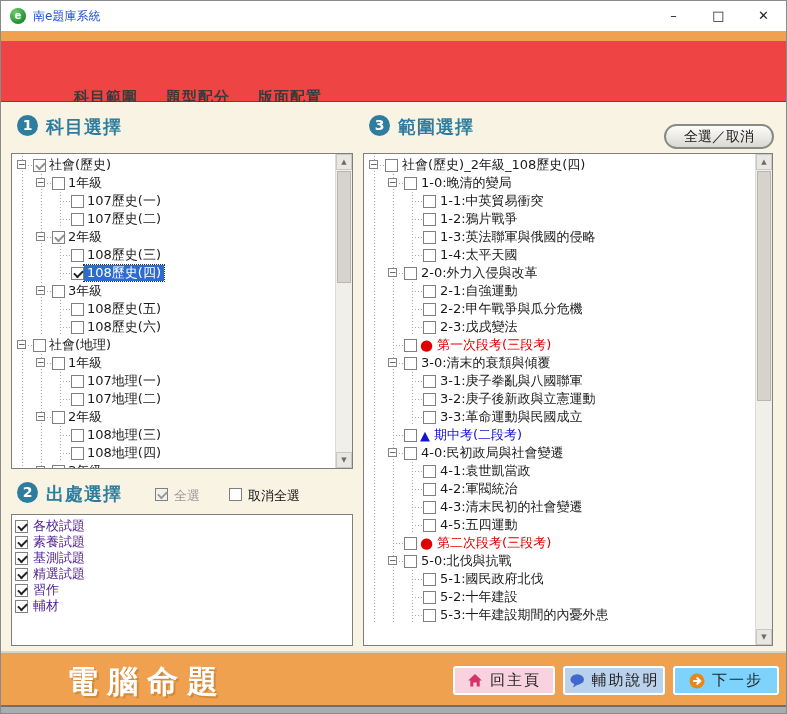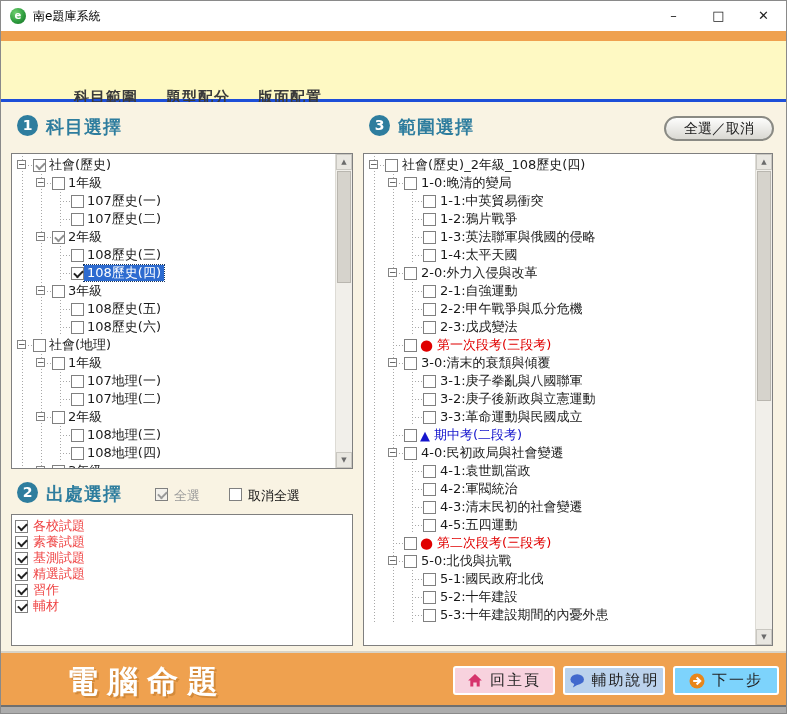--- a/index.html
+++ b/index.html
@@ -5,27 +5,27 @@
   html,body{margin:0;padding:0;background:#d7d7d7;}
   *{box-sizing:border-box;}
   .window{position:relative;width:787px;height:714px;background:#ACACAC;
     font-family:"DejaVu Sans",sans-serif;border:1px solid #8a8a8a;overflow:hidden;}
 
   
   .titlebar{position:absolute;left:0;top:0;width:100%;height:30px;background:#ffffff;}
   .app-icon{position:absolute;left:9px;top:7px;width:16px;height:16px;border-radius:50%;
     background:radial-gradient(circle at 35% 30%, #6fcf6f 0%, #2f9e3f 55%, #156a23 100%);
     color:#fff;font-size:10px;font-weight:bold;text-align:center;line-height:16px;}
-  .app-title{position:absolute;left:32px;top:0;height:30px;line-height:30px;font-size:12px;color:#000000;}
+  .app-title{position:absolute;left:32px;top:0;height:30px;line-height:30px;font-size:12px;color:#1d4ed8;}
   .win-controls{position:absolute;right:0;top:0;height:30px;display:flex;}
   .wc{width:45px;height:30px;text-align:center;line-height:30px;color:#222;font-size:13px;}
 
   
   .orange-band{position:absolute;left:0;top:30px;width:100%;height:10px;background:#EFA14F;}
-  .stepper{position:absolute;left:0;top:40px;width:100%;height:61px;background:#fef9c3;border-bottom:3px solid #1d4ed8;}
+  .stepper{position:absolute;left:0;top:40px;width:100%;height:61px;background:#ef4444;border-bottom:1px solid #1d4ed8;}
   .main{position:absolute;left:0;top:101px;width:100%;height:549px;background:#F9F3E3;}
   .footer{position:absolute;left:0;top:650px;width:100%;height:56px;background:#EFA14F;
     border-top:2px solid #D8D3C7;border-bottom:2px solid #6F6F6F;}
   .bottom-strip{position:absolute;left:0;top:706px;width:100%;height:8px;background:#ACACAC;}
 
   
   .step-label{position:absolute;top:47px;width:90px;text-align:center;font-size:15px;font-weight:bold;color:#3a3a3a;letter-spacing:1px;}
   .step-circle{position:absolute;top:77px;width:12px;height:12px;border:3px solid #2B7C66;border-radius:50%;background:#f6fcf9;}
   .step-circle.active{background:radial-gradient(circle at 40% 35%, #ffffff 0%, #7fd6b4 35%, #35a483 100%);}
   .arrow-line{position:absolute;top:84px;height:3px;background:#4a4a4a;}
@@ -71,21 +71,21 @@
   .sb-thumb{position:absolute;left:1px;width:14px;background:#D6D3CC;border:1px solid #B9B6AF;}
 
   
   .hdr-cb{position:absolute;width:13px;height:13px;background:#fff;border:1px solid #808080;}
   .hdr-cb.disabled{background:#F3F1EC;}
   .hdr-cb.on::after{content:"";position:absolute;left:2px;top:2px;width:7px;height:4px;
     border-left:2px solid #9a9a9a;border-bottom:2px solid #9a9a9a;transform:rotate(-45deg);}
   .hdr-cb-label{position:absolute;font-size:13px;color:#111;}
   .hdr-cb-label.gray{color:#9a9a9a;}
   .srclist{position:absolute;left:3px;top:3px;right:3px;bottom:2px;overflow:hidden;}
-  .srow{display:flex;align-items:center;height:16px;font-size:13px;color:#ef4444;}
+  .srow{display:flex;align-items:center;height:16px;font-size:13px;color:#4c1d95;}
   .srow .cb{margin-right:5px;}
 
   
   .pill-btn{position:absolute;left:663px;top:120px;width:110px;height:25px;border-radius:13px;
     background:linear-gradient(#FDFDFC,#D9D8D2);border:2px solid #8a8a84;
     text-align:center;line-height:21px;font-size:14px;color:#1a1a1a;}
 
   
   .brand{position:absolute;left:66px;top:8px;font-size:31px;font-weight:bold;color:#fff;
     letter-spacing:9px;text-shadow:2px 2px 0 rgba(160,95,20,0.35);}
@@ -304,21 +304,21 @@
           </div>
           <div class="srow">
             <span class="cb on"></span>
             <span>輔材</span>
           </div>
         </div>
     </div>
 
     <div class="sec-num" style="left:368px;top:13px;">3</div>
     <div class="sec-title" style="left:397px;top:13px;">範圍選擇</div>
-    <div class="pill-btn" style="top:14px;">全選／取消</div>
+    <div class="pill-btn" style="top:22px;">全選／取消</div>
 
     <div class="lb" style="left:362px;top:51px;width:410px;height:493px;">
       <div class="tree rtree" id="scope-tree">
           <div class="trow">
             <span class="conn">
               <span class="exp">−</span>
             </span>
             <span class="cb off"></span>
             <span class="tlabel">社會(歷史)_2年級_108歷史(四)</span>
           </div>

